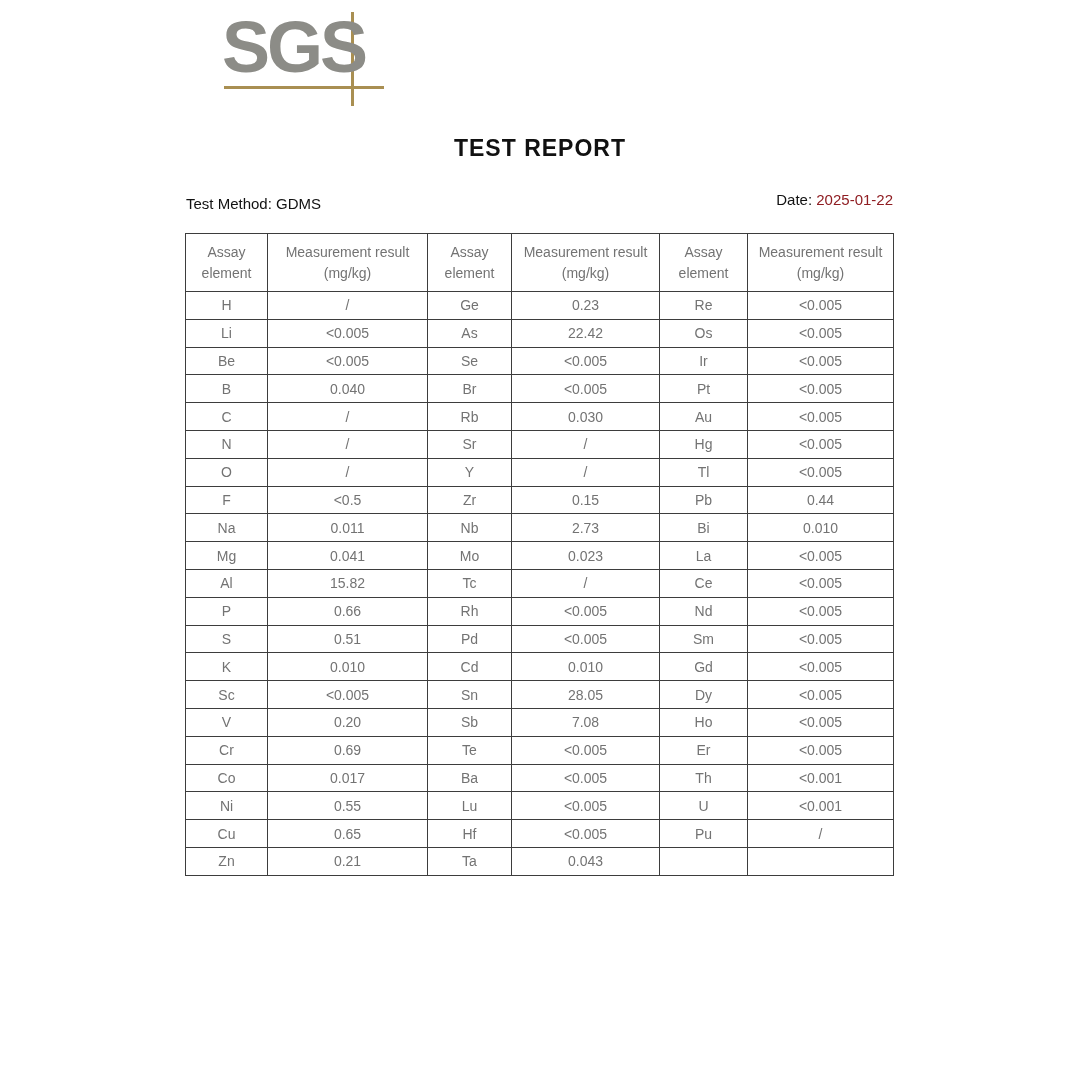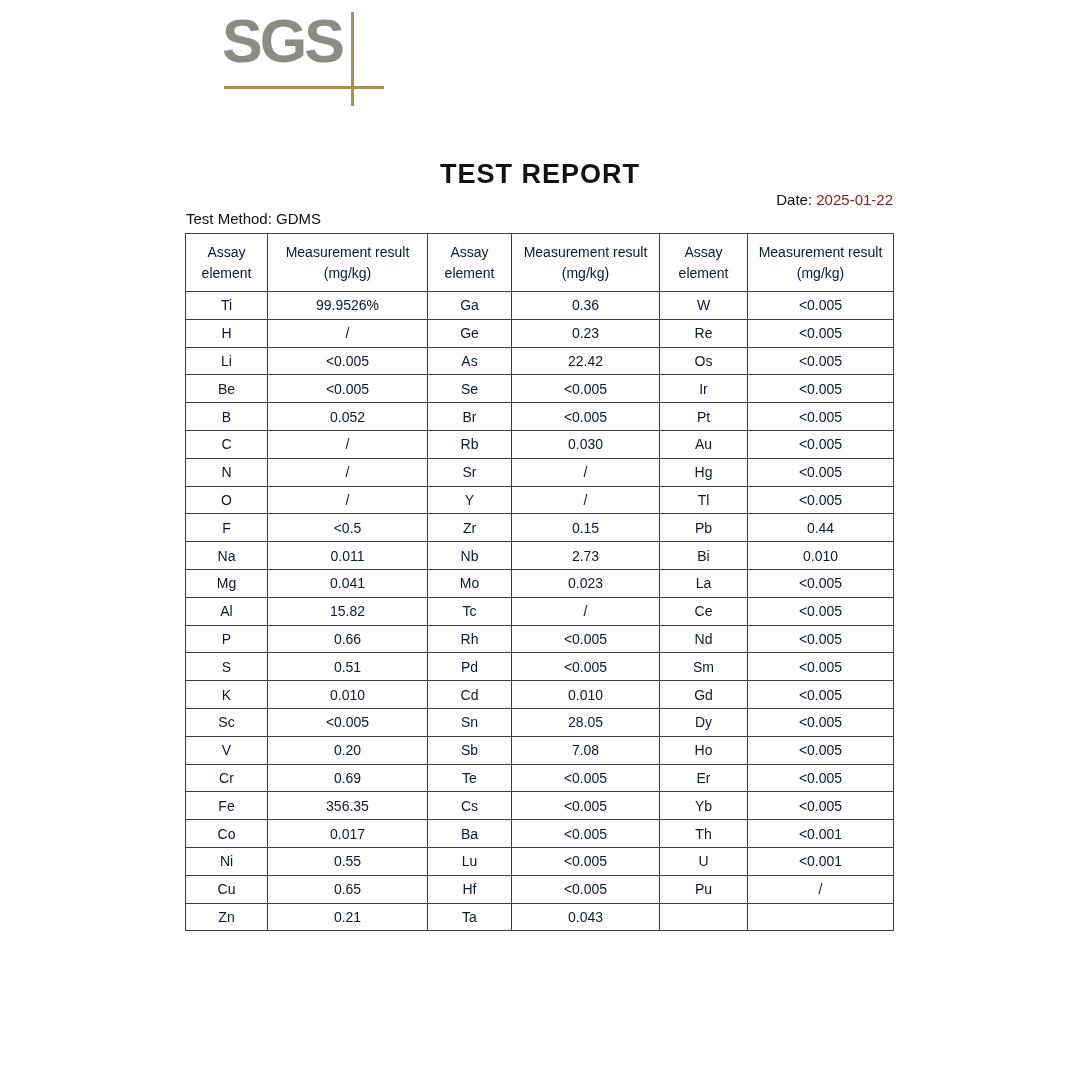--- a/index.html
+++ b/index.html
@@ -10,46 +10,45 @@
     width: 1080px;
     height: 1080px;
     background: #ffffff;
     overflow: hidden;
   }
 
   
   .logo-wrap { position: absolute; left: 222px; top: 6px; width: 180px; height: 104px; }
   .logo-text {
     position: absolute; left: 0; top: 0;
-    font-size: 61px; font-weight: bold; letter-spacing: -3px;
+    font-size: 72px; font-weight: bold; letter-spacing: -3px;
     color: #8c8c87;
     font-family: "Liberation Sans", sans-serif;
   }
   .logo-vline { position: absolute; left: 129px; top: 6px; width: 3px; height: 94px; background: #a98f52; }
   .logo-hline { position: absolute; left: 2px; top: 80px; width: 160px; height: 3px; background: #a98f52; }
 
   
   .title {
     position: absolute; left: 0; top: 135px; width: 100%;
-    text-align: center; font-size: 27px; font-weight: bold; letter-spacing: 1px;
+    text-align: center; font-size: 23px; font-weight: bold; letter-spacing: 1px;
     color: #111111;
-    margin-top: 24px;
   }
 
   
   .date-line { position: absolute; right: 187px; top: 191px; font-size: 15px; }
   .date-label { color: #111111; }
   .date-value { color: #8f1d22; }
-  .method-line { position: absolute; left: 186px; top: 210px; font-size: 15px; color: #111111; }
+  .method-line { position: absolute; left: 186px; top: 195px; font-size: 15px; color: #111111; }
 
   
   .report-table {
     position: absolute; left: 185px; top: 233px;
     border-collapse: collapse; table-layout: fixed;
-    font-size: 14px; color: #0f172a;
+    font-size: 14px; color: #737373;
   }
   .report-table th, .report-table td {
     border: 1px solid #3d3d3d;
     text-align: center; vertical-align: middle;
     padding: 0;
     font-weight: normal;
   }
   .report-table th { height: 58px; line-height: 21px; }
   .report-table td { height: 27.8px; }
 </style>
@@ -105,28 +104,20 @@
           <div>element</div>
         </th>
         <th>
           <div>Measurement result</div>
           <div>(mg/kg)</div>
         </th>
       </tr>
     </thead>
     <tbody>
         <tr>
-          <td>Ti</td>
-          <td>99.9526%</td>
-          <td>Ga</td>
-          <td>0.36</td>
-          <td>W</td>
-          <td>&lt;0.005</td>
-        </tr>
-        <tr>
           <td>H</td>
           <td>/</td>
           <td>Ge</td>
           <td>0.23</td>
           <td>Re</td>
           <td>&lt;0.005</td>
         </tr>
         <tr>
           <td>Li</td>
           <td>&lt;0.005</td>
@@ -138,21 +129,21 @@
         <tr>
           <td>Be</td>
           <td>&lt;0.005</td>
           <td>Se</td>
           <td>&lt;0.005</td>
           <td>Ir</td>
           <td>&lt;0.005</td>
         </tr>
         <tr>
           <td>B</td>
-          <td>0.052</td>
+          <td>0.040</td>
           <td>Br</td>
           <td>&lt;0.005</td>
           <td>Pt</td>
           <td>&lt;0.005</td>
         </tr>
         <tr>
           <td>C</td>
           <td>/</td>
           <td>Rb</td>
           <td>0.030</td>
@@ -249,28 +240,20 @@
         </tr>
         <tr>
           <td>Cr</td>
           <td>0.69</td>
           <td>Te</td>
           <td>&lt;0.005</td>
           <td>Er</td>
           <td>&lt;0.005</td>
         </tr>
         <tr>
-          <td>Fe</td>
-          <td>356.35</td>
-          <td>Cs</td>
-          <td>&lt;0.005</td>
-          <td>Yb</td>
-          <td>&lt;0.005</td>
-        </tr>
-        <tr>
           <td>Co</td>
           <td>0.017</td>
           <td>Ba</td>
           <td>&lt;0.005</td>
           <td>Th</td>
           <td>&lt;0.001</td>
         </tr>
         <tr>
           <td>Ni</td>
           <td>0.55</td>

